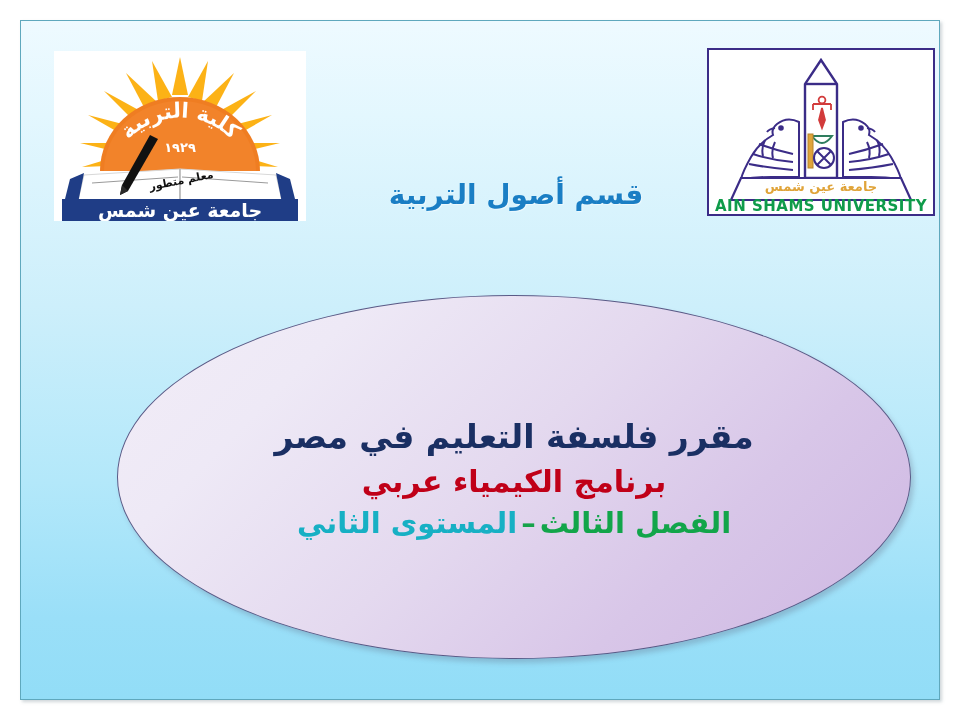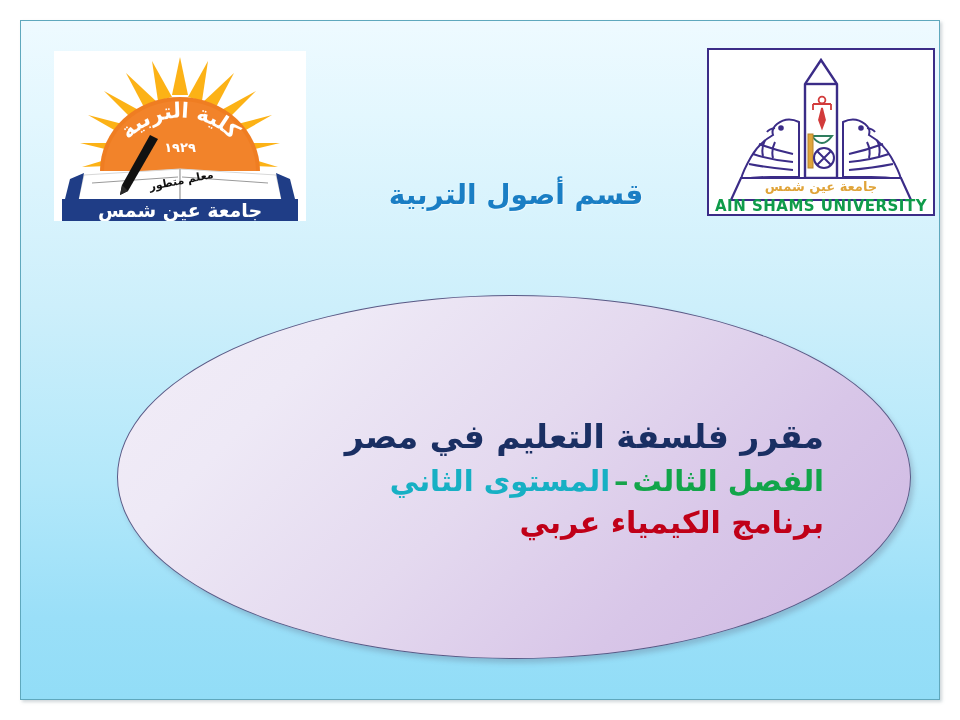--- a/index.html
+++ b/index.html
@@ -82,21 +82,21 @@
     box-sizing: border-box;
     box-shadow: 3px 4px 5px rgba(90,95,120,0.28);
     display: flex;
     flex-direction: column;
     align-items: center;
     justify-content: center;
   }
 
   .oval-inner {
     width: 620px;
-    text-align: right;
+    text-align: center;
     direction: rtl;
     margin-top: 4px;
   }
 
   .oval-line {
     font-family: "DejaVu Sans", sans-serif;
     font-weight: bold;
     white-space: nowrap;
     line-height: 1.42;
   }
@@ -225,23 +225,23 @@
       </svg>
     </div>
 
     <div class="dept-title txt-shadow-soft">قسم أصول التربية</div>
 
     <div class="oval">
       <div class="oval-inner">
 
         <div class="oval-line line-course">مقرر فلسفة التعليم في مصر</div>
 
+        <div class="oval-line line-program">برنامج الكيمياء عربي</div>
+
         <div class="oval-line line-level">
           <span class="seg-term">الفصل الثالث</span><span class="seg-dash">–</span><span class="seg-level">المستوى الثاني</span>
         </div>
 
-        <div class="oval-line line-program">برنامج الكيمياء عربي</div>
-
       </div>
     </div>
 
   </div>
 </div>
 
 </body></html>

